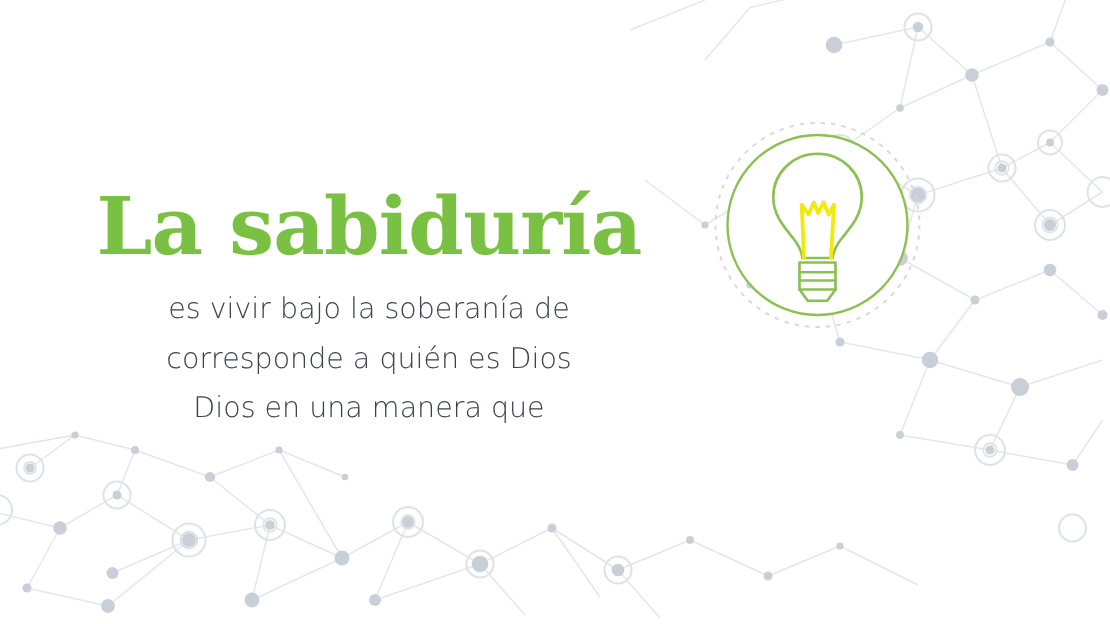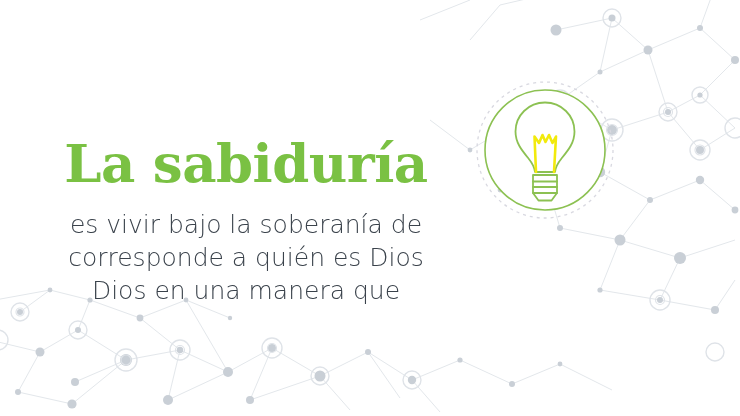--- a/index.html
+++ b/index.html
@@ -11,33 +11,33 @@
   #slide{
     position:relative;width:740px;height:416px;
     background:#ffffff;overflow:hidden;
   }
   .netlayer{position:absolute;top:0;left:0;width:740px;height:416px;pointer-events:none;}
   .text-block{
     position:absolute;left:0;top:118px;width:492px;
     text-align:center;
   }
   .headline{
-    margin:16px;
+    margin:4px;
     font-family:"DejaVu Serif", serif;
     font-weight:bold;
     font-size:53px;
     line-height:58px;
     color:#7ac143;
     letter-spacing:-0.5px;
   }
   .subtitle{
     margin:10px 0 0 0;
     font-family:"DejaVu Sans", sans-serif;
     font-weight:300;
-    font-size:25px;
+    font-size:19px;
     line-height:33px;
     color:#3a424b;
   }
   .subtitle span{display:block;}
   .badge{position:absolute;left:470px;top:75px;width:150px;height:150px;}
 </style>
 </head>
 <body>
 
 <div id="slide">

